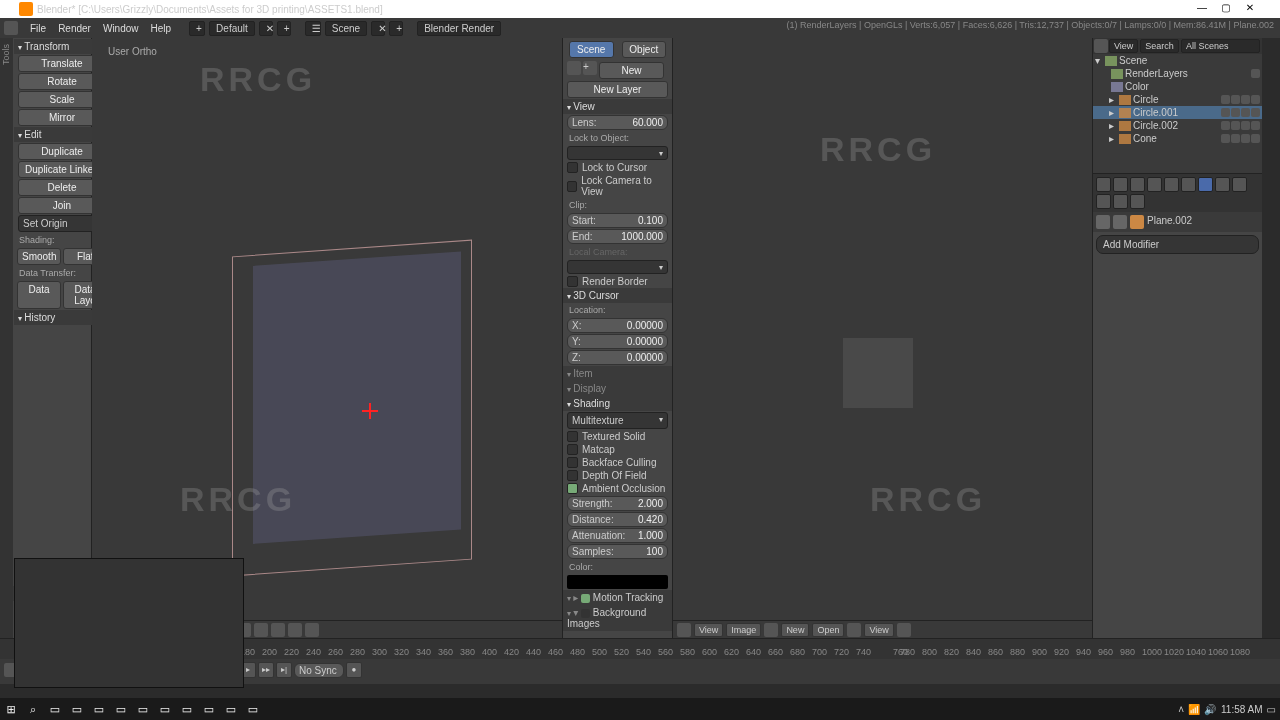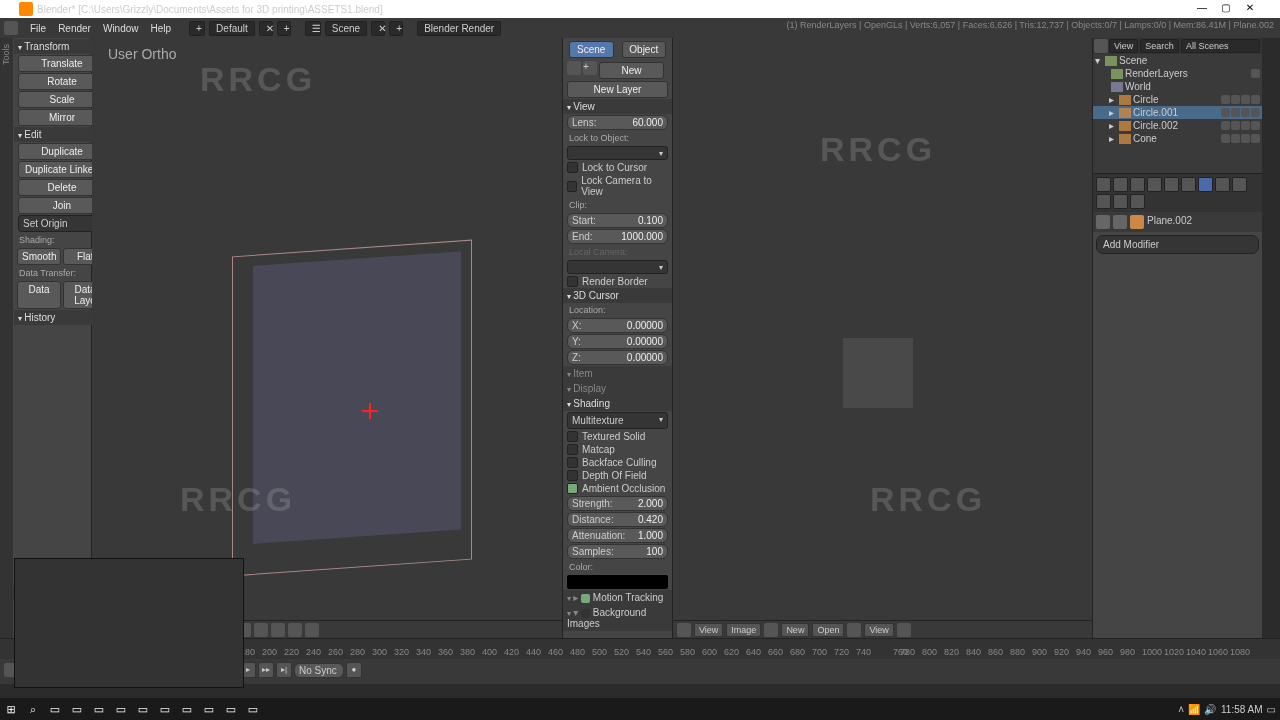--- a/index.html
+++ b/index.html
@@ -19,21 +19,21 @@
 .panel{margin:1px}
 .phead{background:#3a3a3a;padding:2px 4px;font-size:10px;color:#ddd}
 .phead::before{content:"▾ ";font-size:8px}
 .btn{background:#595959;border:1px solid #333;border-radius:3px;padding:2px 4px;margin:1px 4px;font-size:10px;color:#eee;text-align:center}
 .btnrow{display:flex;margin:1px 3px}
 .btnrow .btn{flex:1;margin:0 1px}
 .lbl{font-size:9px;color:#aaa;padding:2px 6px}
 .dropdown{background:#353535;border:1px solid #222;border-radius:3px;padding:2px 4px;margin:1px 4px;font-size:10px;display:flex}
 .dropdown::after{content:"▾";font-size:8px;margin-left:auto}
 .viewport{flex:1;background:#393939;position:relative}
-.ortho{position:absolute;left:16px;top:8px;font-size:14px;color:#aaa}
+.ortho{position:absolute;left:16px;top:8px;font-size:10px;color:#aaa}
 .mesh{position:absolute;left:140px;top:210px;width:240px;height:320px;border:1px solid #a88;transform:skewY(-4deg)}
 .meshbody{position:absolute;left:20px;top:10px;right:10px;bottom:30px;background:#4a4a5a;opacity:.9}
 .cursor{position:absolute;left:270px;top:365px;width:16px;height:16px}
 .cursor::before{content:"";position:absolute;left:7px;top:0;width:2px;height:16px;background:#f22}
 .cursor::after{content:"";position:absolute;left:0;top:7px;width:16px;height:2px;background:#f22}
 .nprops{width:110px;background:#454545;border-left:1px solid #222;overflow-y:auto}
 .nprops .phead{padding:2px 4px}
 .numfield{display:flex;background:#595959;border:1px solid #333;border-radius:6px;margin:1px 4px;padding:1px 4px;font-size:9px}
 .numfield .nl{flex:1;color:#ccc}
 .numfield .nv{color:#eee}
@@ -317,21 +317,21 @@
         </div>
       <div class="orow" style="padding-left:16px">
           <span class="oi"></span>
           <span class="ot">RenderLayers</span>
           <span class="dots">
             <span class="d"></span>
           </span>
         </div>
       <div class="orow" style="padding-left:16px">
           <span class="oi" style="background:#88a"></span>
-          <span class="ot">World</span>
+          <span class="ot">Color</span>
         </div>
       <div class="orow" style="padding-left:16px">
           <span style="width:8px">▸</span>
           <span class="oi" style="background:#c84"></span>
           <span class="ot">Circle</span>
           <span class="dots">
             <span class="d"></span>
             <span class="d"></span>
             <span class="d"></span>
             <span class="d"></span>

